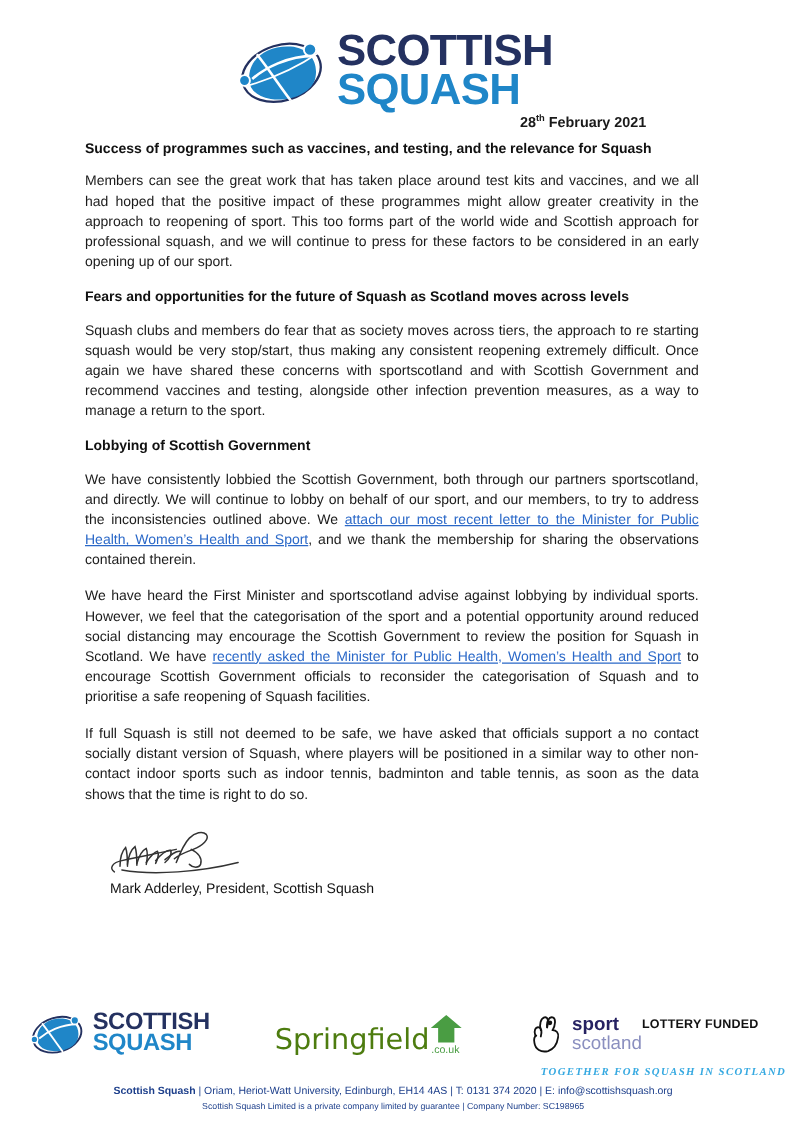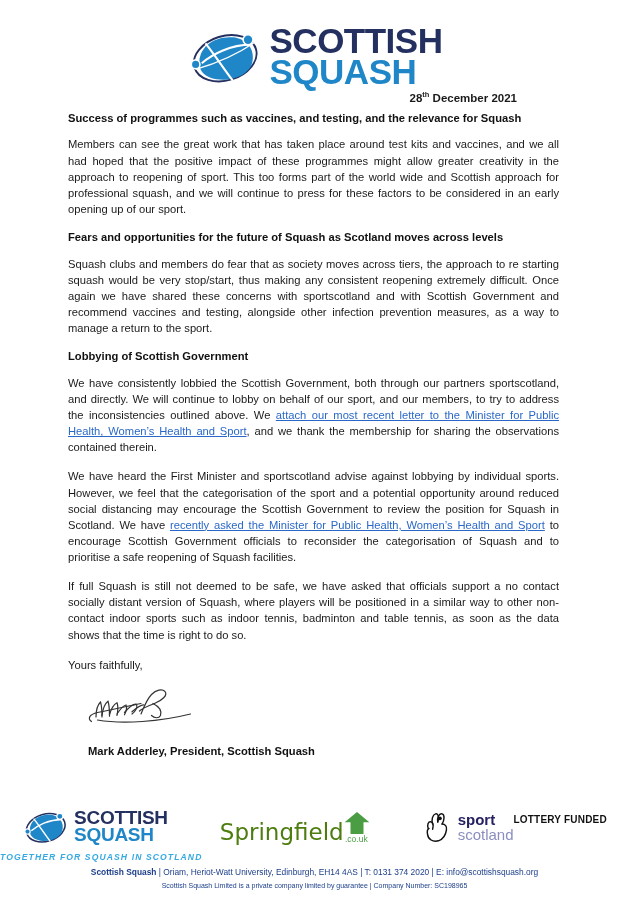--- a/index.html
+++ b/index.html
@@ -102,22 +102,22 @@
     font-size: 11.2px;
     margin: 16px 0 0 0;
   }
   .sig-img {
     margin: 10px 0 0 10px;
     height: 48px;
     width: 150px;
   }
   .signer {
     font-size: 11.2px;
-    font-weight: bold;
-    margin-top: 16px;
+    font-weight: normal;
+    margin-top: 0;
     color: #111;
     padding-left: 20px;
   }
 
   
   .footer {
     position: absolute;
     left: 0;
     right: 0;
     bottom: 0;
@@ -175,27 +175,28 @@
   .sc-lottery {
     font-size: 10px;
     font-weight: bold;
     color: #111;
     letter-spacing: 0.2px;
     margin-top: 3px;
     text-align: left;
   }
 
   .tagline {
-    text-align: left;
+    text-align: right;
     font-size: 8.6px;
     font-weight: bold;
     font-style: italic;
     color: #36a9e1;
     letter-spacing: 1.1px;
     margin-bottom: 5px;
+    font-family: Liberation Serif, serif;
   }
   .footer-addr {
     text-align: center;
     font-size: 8.4px;
     color: #1d3f8b;
     margin-bottom: 5px;
   }
   .footer-addr .org { font-weight: bold; }
   .footer-legal {
     text-align: center;
@@ -222,41 +223,40 @@
         </svg>
       </div>
       <div class="logo-words">
         <span class="l1">SCOTTISH</span>
         <span class="l2">SQUASH</span>
       </div>
     </div>
   </div>
 
   <div class="date-line">
-    <span>28</span><sup>th</sup><span> December 2021</span>
+    <span>28</span><sup>th</sup><span> February 2021</span>
   </div>
 
   <div class="body-wrap">
 
     <h2 class="sec">Success of programmes such as vaccines, and testing, and the relevance for Squash</h2>
     <p class="para">Members can see the great work that has taken place around test kits and vaccines, and we all had hoped that the positive impact of these programmes might allow greater creativity in the approach to reopening of sport.  This too forms part of the world wide and Scottish  approach for professional squash, and we will continue to press for these factors to be considered in an early opening up of our sport.</p>
 
     <h2 class="sec">Fears and opportunities for the future of Squash as Scotland moves across levels</h2>
     <p class="para">Squash clubs and members do fear that as society moves across tiers, the approach to re starting squash would be very stop/start, thus making any consistent reopening extremely difficult. Once again we have shared these concerns with sportscotland and with Scottish Government and recommend vaccines and testing, alongside other infection prevention measures, as a way to manage a return to the sport.</p>
 
     <h2 class="sec">Lobbying of Scottish Government</h2>
 
     <p class="para"><span>We have consistently lobbied the Scottish Government, both through our partners sportscotland, and directly. We will continue to lobby on behalf of  our sport, and our members, to try to address the inconsistencies outlined above. We </span><a class="doclink" href="#">attach our most recent letter to the Minister for Public Health, Women’s Health and Sport</a><span>, and we thank the membership for sharing the observations contained therein.</span></p>
 
     <p class="para"><span>We have heard the First Minister and sportscotland advise against lobbying by individual sports. However, we feel that the categorisation of the sport and a potential opportunity around reduced social distancing may encourage the Scottish Government to review the position for Squash in Scotland. We have </span><a class="doclink" href="#">recently asked the Minister for Public Health, Women’s Health and Sport</a><span> to encourage Scottish Government officials to reconsider the categorisation of Squash and to prioritise a safe reopening of Squash facilities.</span></p>
 
     <p class="para">If full Squash is still not deemed to be safe, we have asked that officials support a no contact socially distant version of Squash, where players will be positioned in a similar way to other non-contact indoor sports such as indoor tennis, badminton and table tennis, as soon as the data shows that the time is right to do so.</p>
 
 
-    <div class="signoff">Yours faithfully,</div>
 
     <div class="sig-img">
       <svg viewBox="0 0 200 64" width="150" height="48" aria-hidden="true">
         <g fill="none" stroke="#333333" stroke-width="1.6" stroke-linecap="round">
           <path d="M18 54 C12 50 16 44 26 42 C44 38 66 34 84 30"></path>
           <path d="M24 48 C24 40 26 32 30 28 C32 34 32 42 32 48"></path>
           <path d="M32 46 C33 38 36 30 40 27 C42 33 42 41 42 47"></path>
           <path d="M42 45 C44 38 48 31 52 29 C54 34 53 41 52 46"></path>
           <path d="M52 44 C56 38 60 33 64 32 C66 36 64 41 62 45"></path>
           <path d="M62 42 C68 35 74 30 78 31 C80 35 76 41 72 44"></path>

